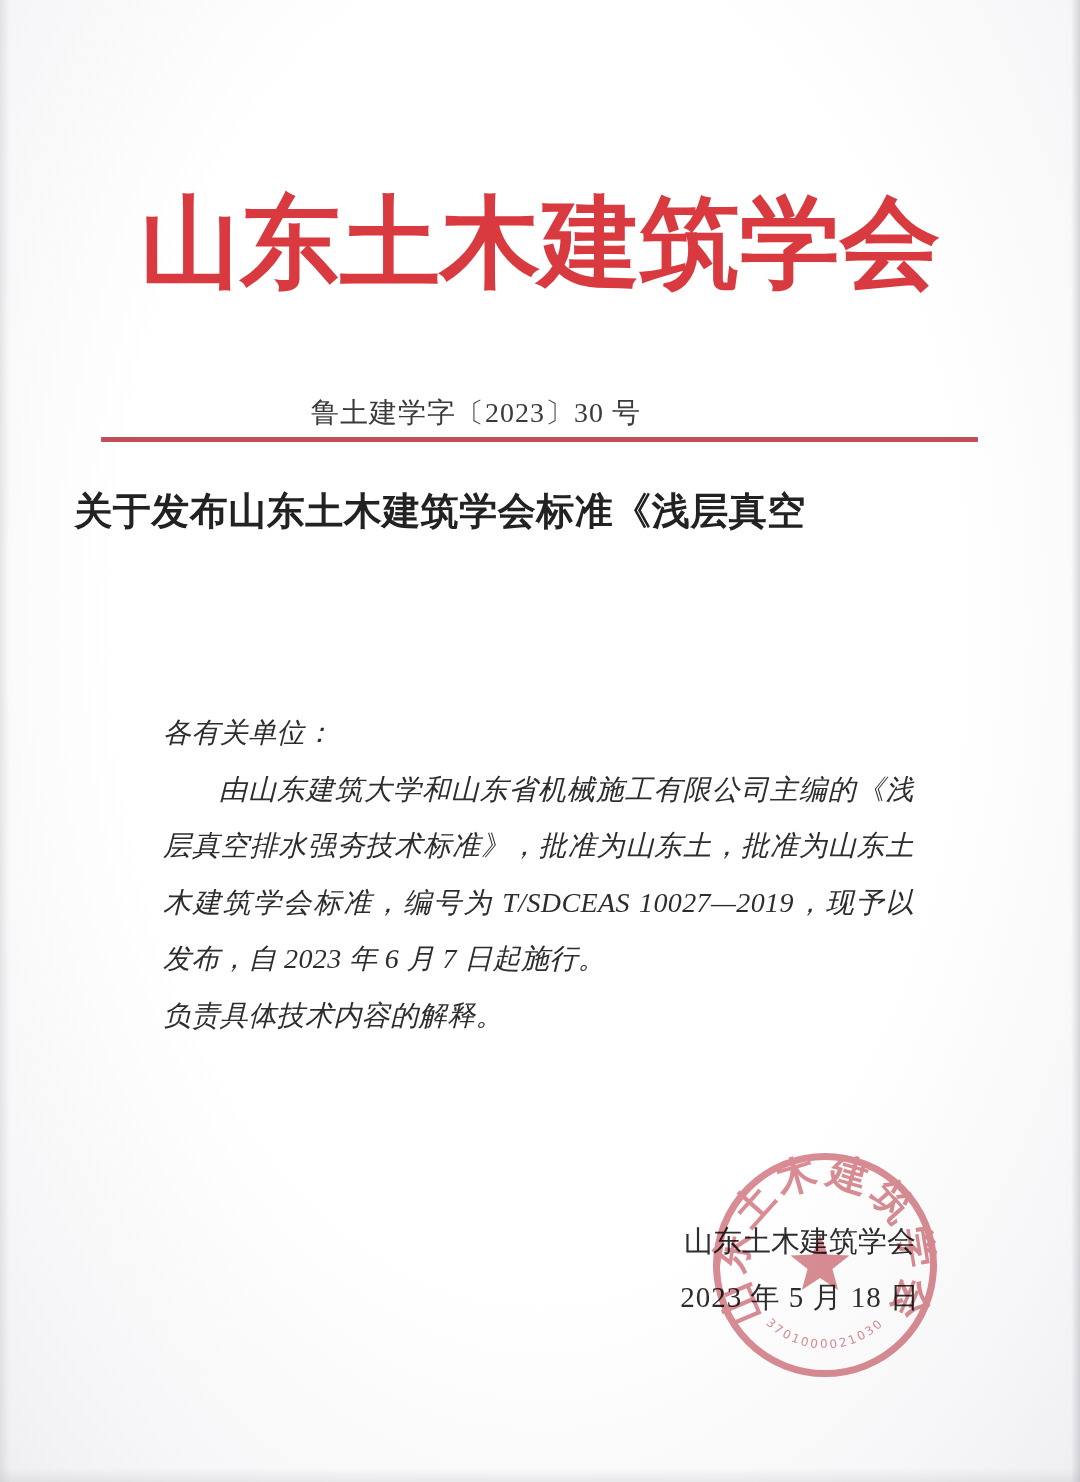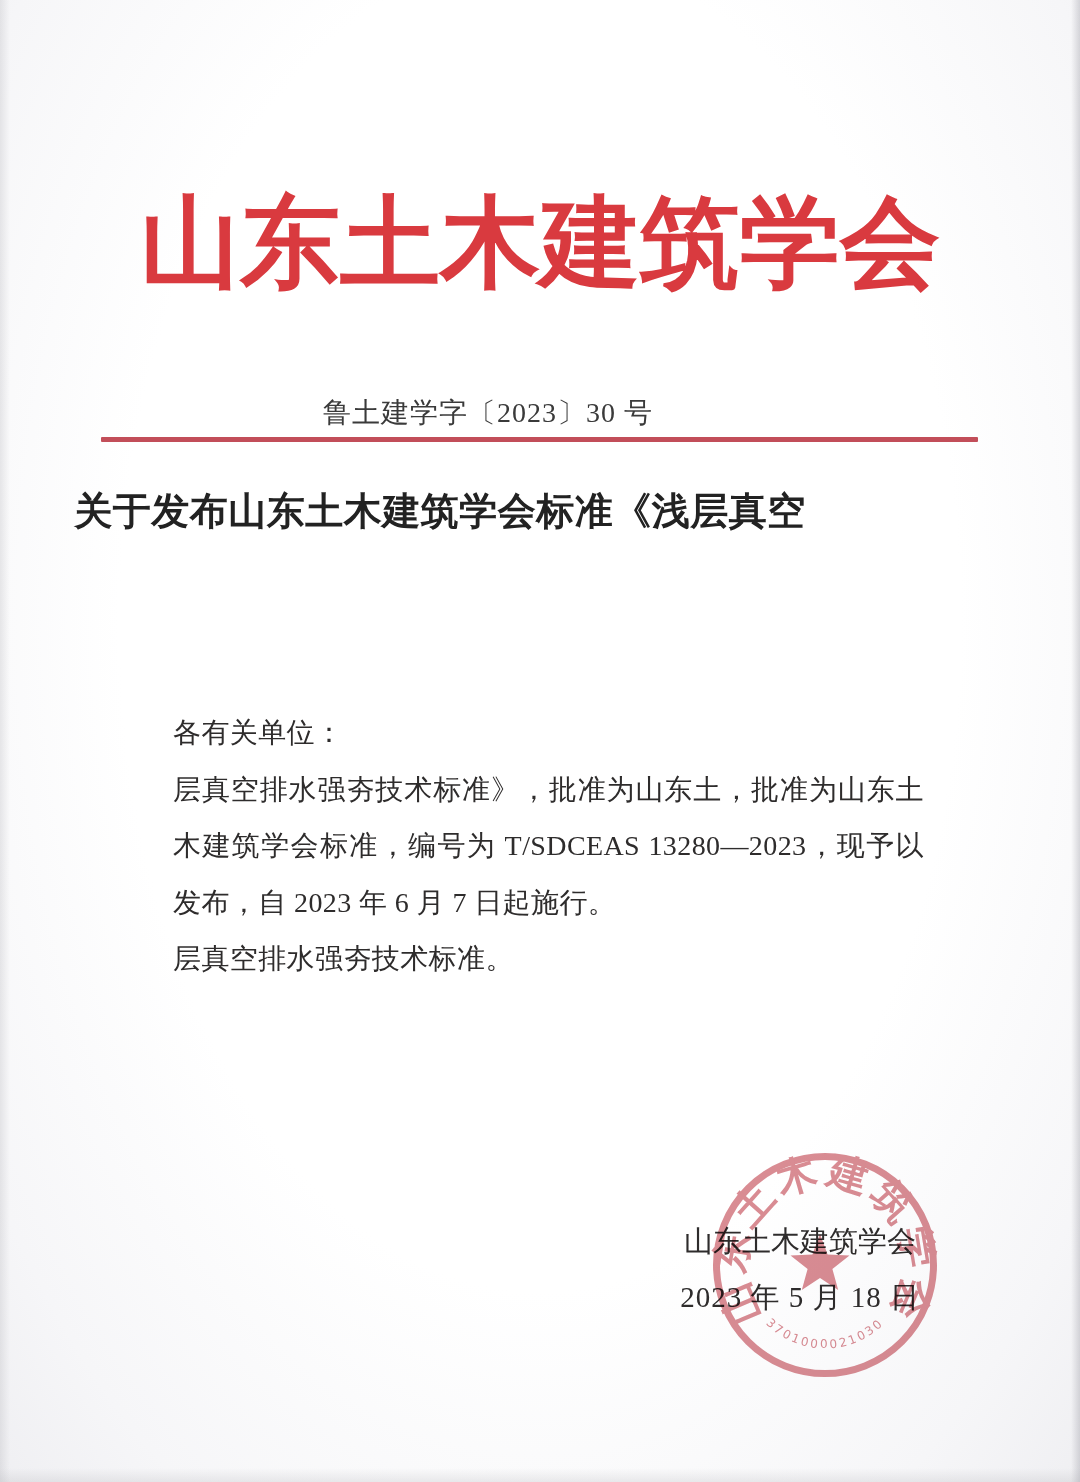--- a/index.html
+++ b/index.html
@@ -23,21 +23,21 @@
   .org-title {
     position: absolute; top: 186px; left: 0; width: 1080px;
     text-align: center;
     font-size: 100px; line-height: 116px; font-weight: 700;
     color: #d93a3f;
     letter-spacing: 0px;
     white-space: nowrap;
   }
 
   .doc-number {
-    position: absolute; top: 392px; left: 12px; width: 952px;
+    position: absolute; top: 392px; left: 0; width: 952px;
     text-align: center;
     font-size: 28px; line-height: 42px;
     color: #3a3a3a;
     letter-spacing: 1px;
   }
 
   .red-rule {
     position: absolute; top: 437px; left: 101px;
     width: 877px; height: 5px;
     background: #c24e59;
@@ -46,25 +46,26 @@
 
   .notice-title {
     position: absolute; top: 468px; left: 0; width: 880px;
     text-align: center;
     font-size: 38px; line-height: 86px; font-weight: 700;
     color: #222;
     letter-spacing: 0.5px;
   }
 
   .body-text {
-    position: absolute; top: 705px; left: 173px;
+    position: absolute; top: 705px; left: 163px;
     width: 751px;
     font-size: 28px; line-height: 56.6px;
     color: #2e2c2c;
     letter-spacing: 0.4px;
+    font-style: italic;
   }
   .body-text .line { width: 100%; }
   .body-text .j { text-align: justify; text-align-last: justify; }
   .body-text .indent { text-indent: 2em; }
 
   .sig-name {
     position: absolute; top: 1221px; left: 600px; width: 400px;
     text-align: center;
     font-size: 29px; line-height: 40px;
     color: #2e2c2c;
@@ -97,24 +98,25 @@
   <div class="doc-number">鲁土建学字〔2023〕30 号</div>
 
   <div class="red-rule"></div>
 
   <div class="notice-title">
     <div>关于发布山东土木建筑学会标准《浅层真空</div>
   </div>
 
   <div class="body-text">
     <div class="line">各有关单位：</div>
+    <div class="line j indent">由山东建筑大学和山东省机械施工有限公司主编的《浅</div>
     <div class="line j">层真空排水强夯技术标准》，批准为山东土，批准为山东土</div>
-    <div class="line j">木建筑学会标准，编号为 T/SDCEAS 13280—2023，现予以</div>
+    <div class="line j">木建筑学会标准，编号为 T/SDCEAS 10027—2019，现予以</div>
     <div class="line">发布，自 2023 年 6 月 7 日起施行。</div>
-    <div class="line">层真空排水强夯技术标准。</div>
+    <div class="line">负责具体技术内容的解释。</div>
   </div>
 
   <div class="sig-name">山东土木建筑学会</div>
 
   <div class="sig-date">2023 年 5 月 18 日</div>
 
   <svg class="seal" viewBox="-125 -125 250 250">
     <circle r="108.5" fill="none" stroke="#d6828a" stroke-width="7"></circle>
     <defs>
       <path id="ringArc" d="M -58.5 54.6 A 80 80 0 1 1 58.5 54.6" fill="none"></path>

